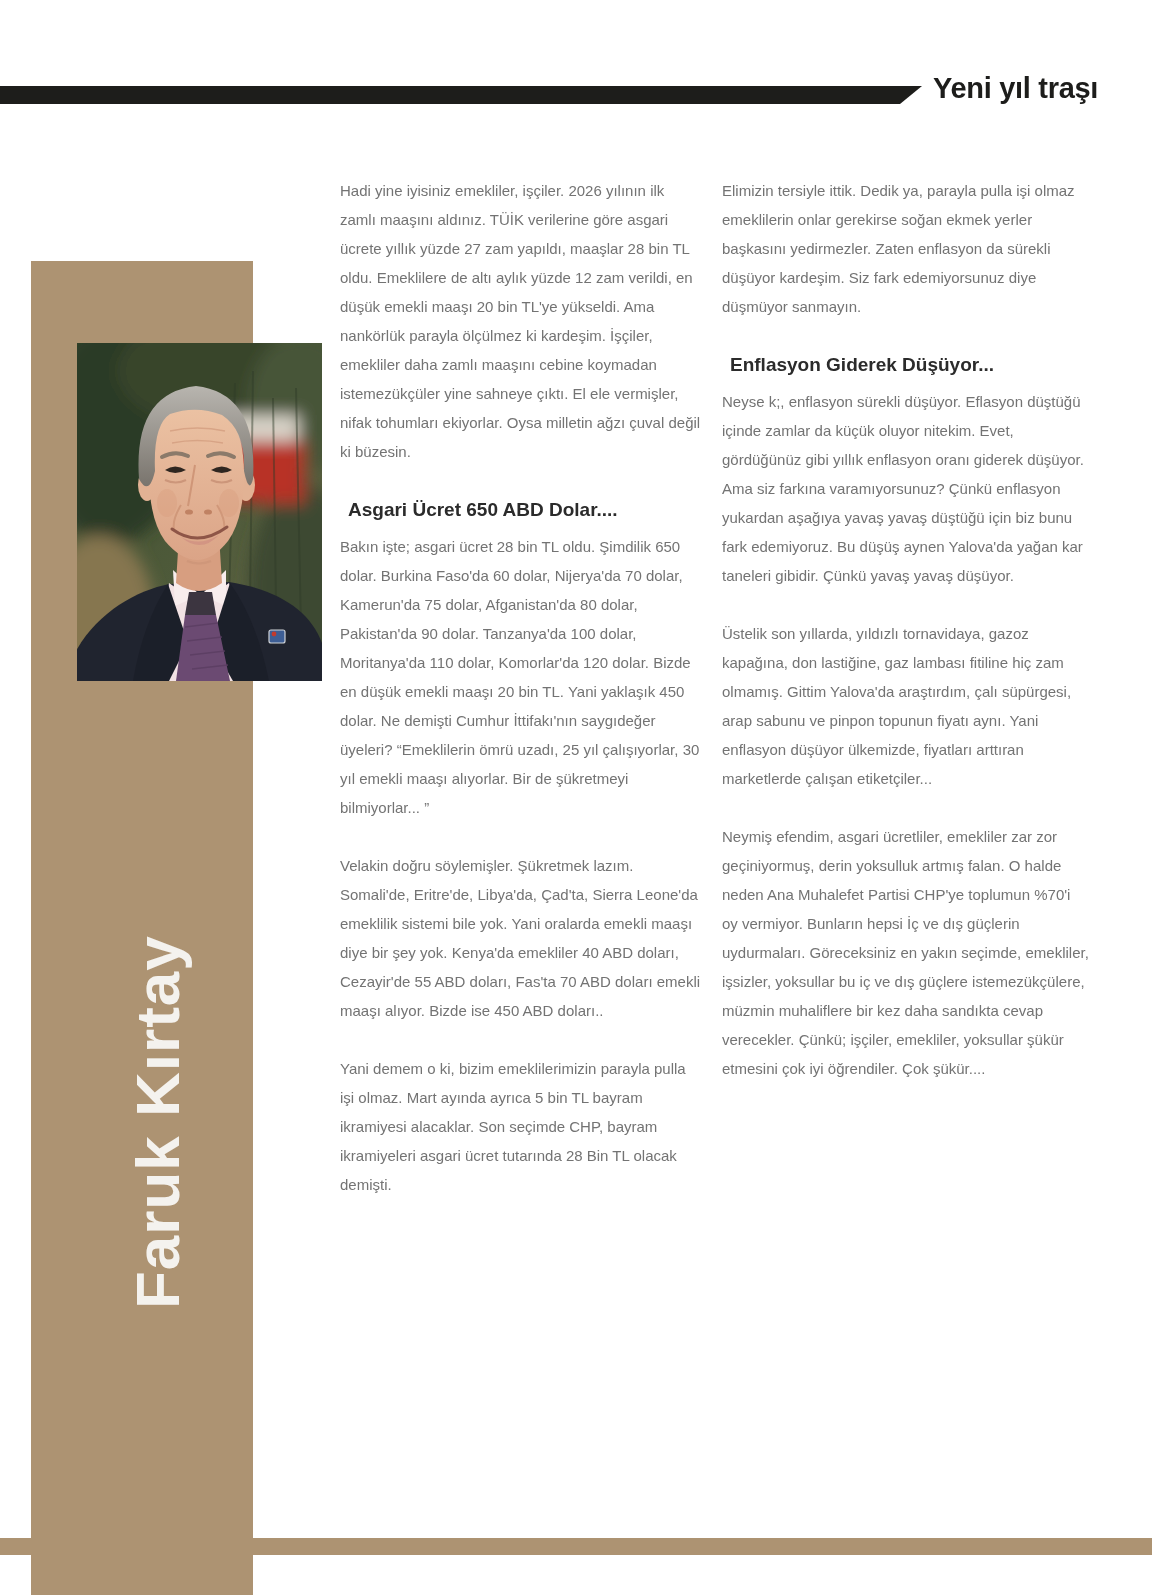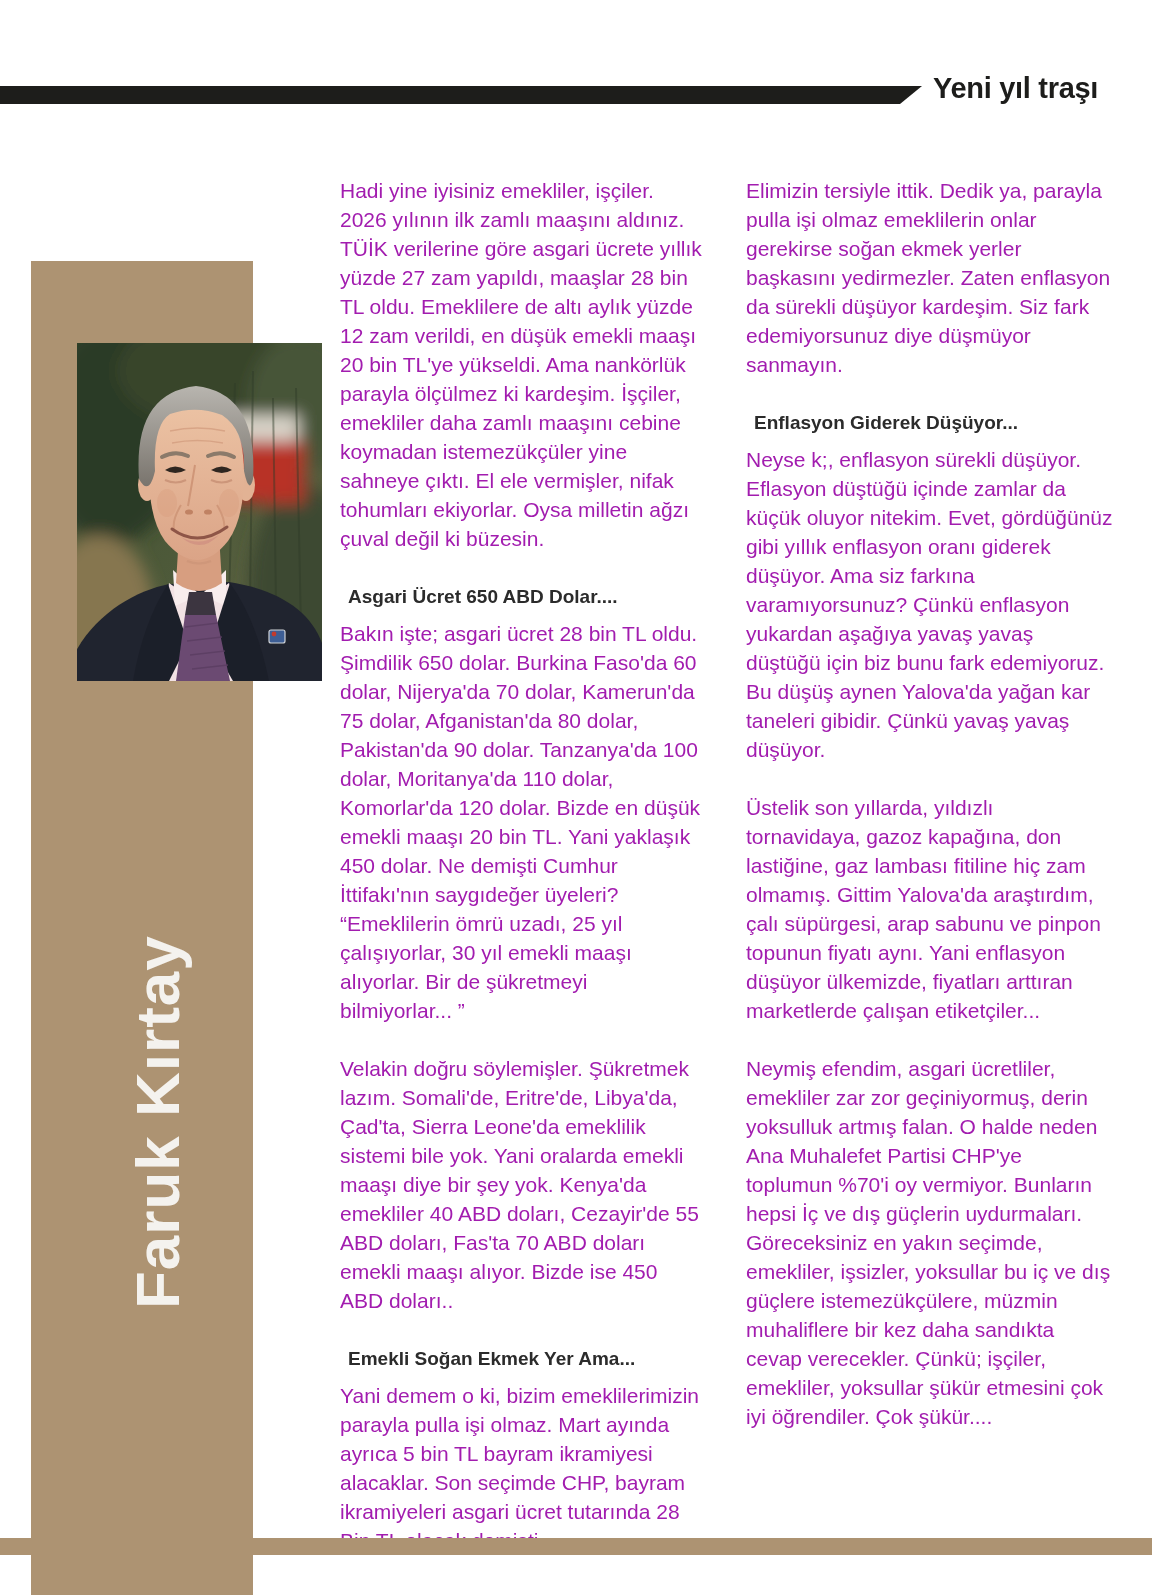--- a/index.html
+++ b/index.html
@@ -38,22 +38,22 @@
   
   .photo {
     position:absolute; left:77px; top:343px; width:245px; height:338px;
     overflow:hidden;
   }
   .photo svg { display:block; width:100%; height:100%; }
 
   
   .col { position:absolute; top:176px; }
   .col-left  { left:340px; width:362px; }
-  .col-right { left:746px; width:367px; }
-  .col p  { margin:0 0 29px 0; font-size:21px; line-height:29px; color:#a21caf; }
+  .col-right { left:722px; width:367px; }
+  .col p  { margin:0 0 29px 0; font-size:15px; line-height:29px; color:#737373; }
   .col h3 { margin:8px;         font-size:19px; line-height:29px; color:#2b2b2b; font-weight:700; }
 </style>
 </head>
 <body>
 
 <div class="page">
 
   <div class="header-rule"></div>
   <div class="header-title">Yeni yıl traşı</div>
 
@@ -161,21 +161,20 @@
       <ellipse cx="90" cy="160" rx="10" ry="14" fill="#d79a7c" opacity="0.35"></ellipse>
       <ellipse cx="152" cy="160" rx="10" ry="14" fill="#d79a7c" opacity="0.35"></ellipse>
     </svg>
   </div>
 
   <div class="col col-left">
     <p>Hadi yine iyisiniz emekliler, işçiler. 2026 yılının ilk zamlı maaşını aldınız. TÜİK verilerine göre asgari ücrete yıllık yüzde 27 zam yapıldı, maaşlar 28 bin TL oldu. Emeklilere de altı aylık yüzde 12 zam verildi, en düşük emekli maaşı 20 bin TL'ye yükseldi. Ama nankörlük parayla ölçülmez ki kardeşim. İşçiler, emekliler daha zamlı maaşını cebine koymadan istemezükçüler yine sahneye çıktı. El ele vermişler, nifak tohumları ekiyorlar. Oysa milletin ağzı çuval değil ki büzesin.</p>
     <h3>Asgari Ücret 650 ABD Dolar....</h3>
     <p>Bakın işte; asgari ücret 28 bin TL oldu. Şimdilik 650 dolar. Burkina Faso'da 60 dolar, Nijerya'da 70 dolar, Kamerun'da 75 dolar, Afganistan'da 80 dolar, Pakistan'da 90 dolar. Tanzanya'da 100 dolar, Moritanya'da 110 dolar, Komorlar'da 120 dolar. Bizde en düşük emekli maaşı 20 bin TL. Yani yaklaşık 450 dolar. Ne demişti Cumhur İttifakı'nın saygıdeğer üyeleri? “Emeklilerin ömrü uzadı, 25 yıl çalışıyorlar, 30 yıl emekli maaşı alıyorlar. Bir de şükretmeyi bilmiyorlar... ”</p>
     <p>Velakin doğru söylemişler. Şükretmek lazım. Somali'de, Eritre'de, Libya'da, Çad'ta, Sierra Leone'da emeklilik sistemi bile yok. Yani oralarda emekli maaşı diye bir şey yok. Kenya'da emekliler 40 ABD doları, Cezayir'de 55 ABD doları, Fas'ta 70 ABD doları emekli maaşı alıyor. Bizde ise 450 ABD doları..</p>
-    <h3>Emekli Soğan Ekmek Yer Ama...</h3>
     <p>Yani demem o ki, bizim emeklilerimizin parayla pulla işi olmaz. Mart ayında ayrıca 5 bin TL bayram ikramiyesi alacaklar. Son seçimde CHP, bayram ikramiyeleri asgari ücret tutarında 28 Bin TL olacak demişti.</p>
   </div>
 
   <div class="col col-right">
     <p>Elimizin tersiyle ittik. Dedik ya, parayla pulla işi olmaz emeklilerin onlar gerekirse soğan ekmek yerler başkasını yedirmezler. Zaten enflasyon da sürekli düşüyor kardeşim. Siz fark edemiyorsunuz diye düşmüyor sanmayın.</p>
     <h3>Enflasyon Giderek Düşüyor...</h3>
     <p>Neyse k;, enflasyon sürekli düşüyor. Eflasyon düştüğü içinde zamlar da küçük oluyor nitekim.  Evet, gördüğünüz gibi yıllık enflasyon oranı giderek düşüyor. Ama siz farkına varamıyorsunuz? Çünkü enflasyon yukardan aşağıya yavaş yavaş düştüğü için biz bunu fark edemiyoruz. Bu düşüş aynen Yalova'da yağan kar taneleri gibidir. Çünkü yavaş yavaş düşüyor.</p>
     <p>Üstelik son yıllarda, yıldızlı tornavidaya, gazoz kapağına, don lastiğine, gaz lambası fitiline hiç zam olmamış. Gittim Yalova'da araştırdım, çalı süpürgesi, arap sabunu ve pinpon topunun fiyatı aynı. Yani enflasyon düşüyor ülkemizde, fiyatları arttıran marketlerde çalışan etiketçiler...</p>
     <p>Neymiş efendim, asgari ücretliler, emekliler zar zor geçiniyormuş, derin yoksulluk artmış falan. O halde neden Ana Muhalefet Partisi CHP'ye toplumun %70'i oy vermiyor. Bunların hepsi İç ve dış güçlerin uydurmaları. Göreceksiniz en yakın seçimde, emekliler, işsizler, yoksullar bu iç ve dış güçlere istemezükçülere, müzmin muhaliflere bir kez daha sandıkta cevap verecekler. Çünkü; işçiler, emekliler, yoksullar şükür etmesini çok iyi öğrendiler. Çok şükür....</p>
   </div>

